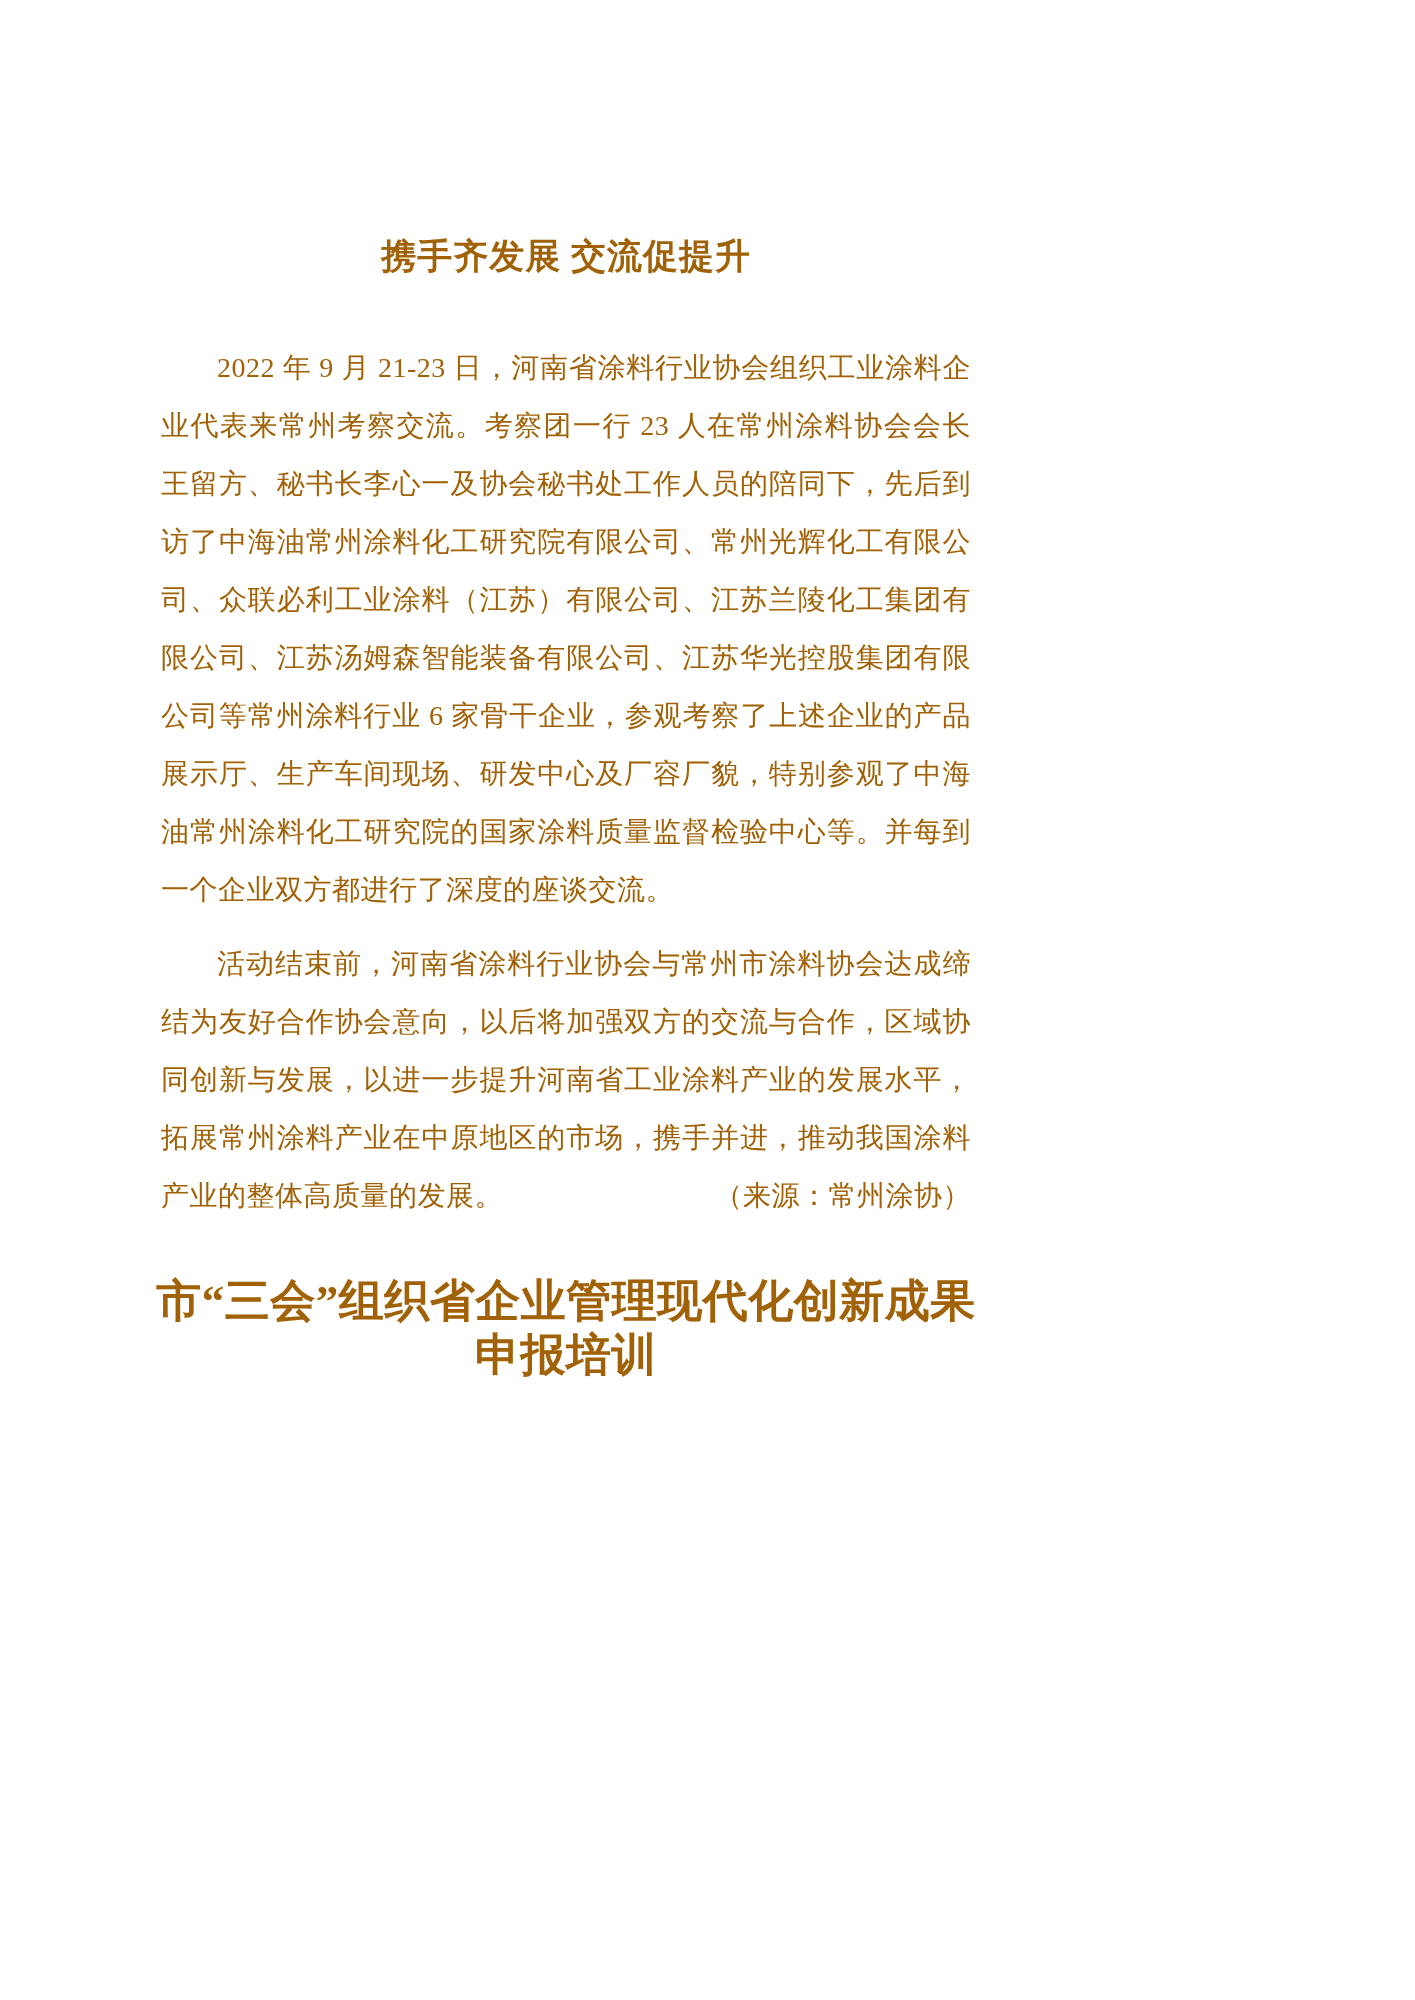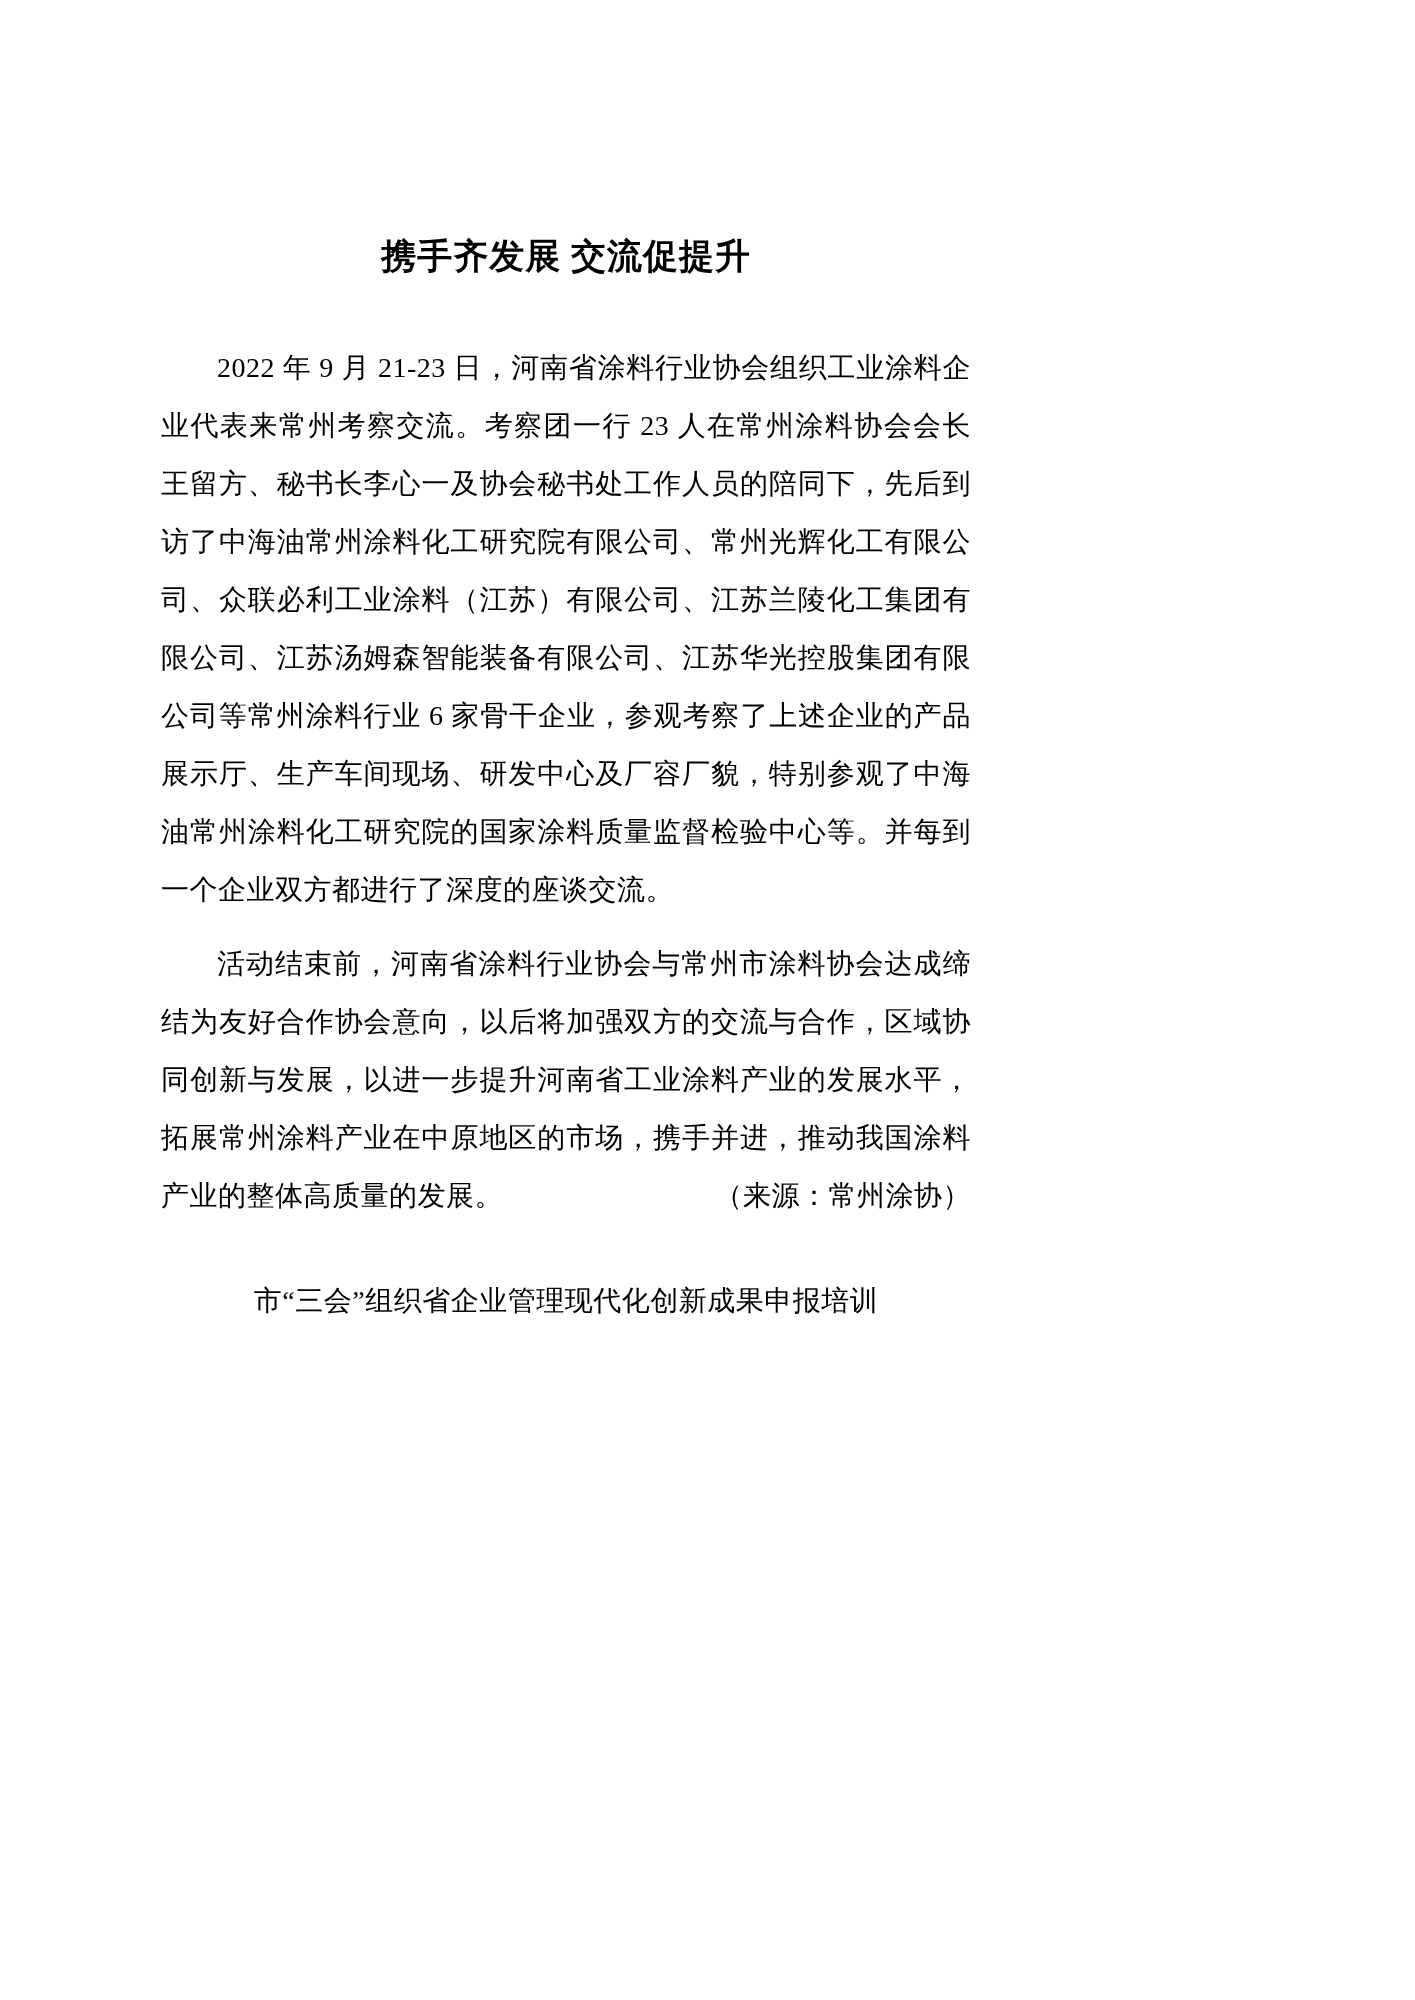--- a/index.html
+++ b/index.html
@@ -5,21 +5,21 @@
   html, body {
     margin: 0;
     padding: 0;
     background: #ffffff;
   }
   .page {
     position: relative;
     width: 1415px;
     height: 1436px;
     background: #ffffff;
-    color: #000000;
+    color: #a16207;
     font-family: "Liberation Serif", "DejaVu Serif", serif;
     overflow: hidden;
   }
   .content {
     position: absolute;
     left: 145px;
     top: 0;
     width: 842px;
   }
   .article-title {
@@ -39,23 +39,23 @@
     text-indent: 2em;
     letter-spacing: 0.5px;
   }
   .body-p .source {
     float: right;
     text-indent: 0;
     letter-spacing: 0.5px;
   }
   .article-title-2 {
     margin: 49px 0 0 0;
-    font-size: 28px;
+    font-size: 45px;
     line-height: 54px;
-    font-weight: normal;
+    font-weight: bold;
     text-align: center;
     letter-spacing: 0.5px;
   }
   .body-p.after-heading {
     margin-top: 71px;
   }
 </style>
 </head>
 <body>
 

